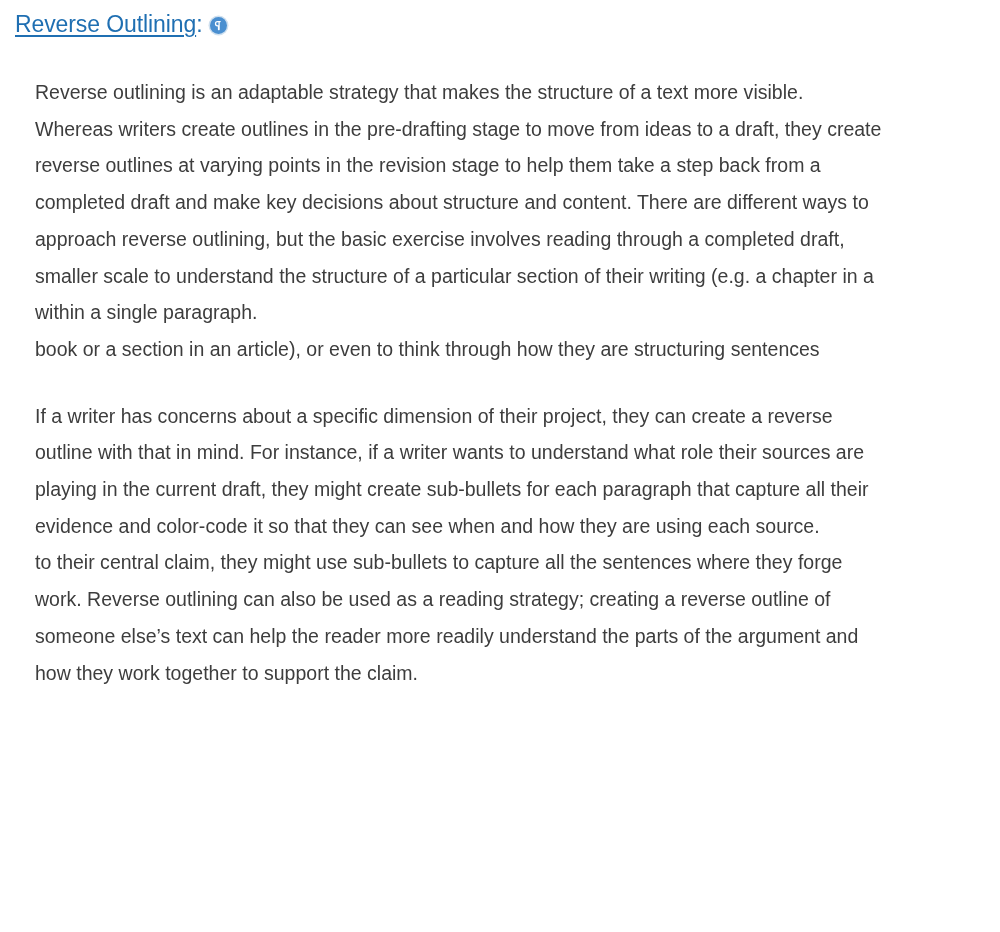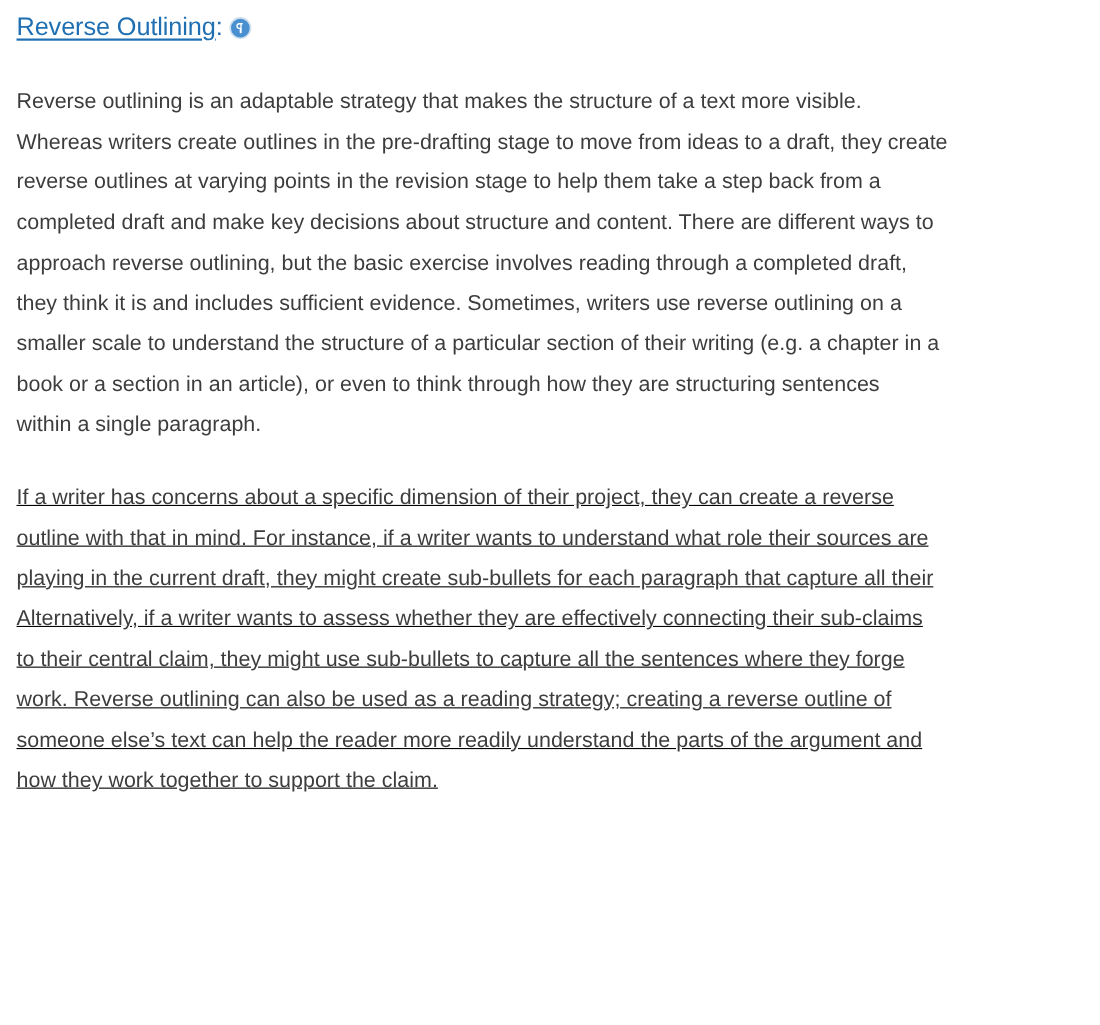--- a/index.html
+++ b/index.html
@@ -78,30 +78,30 @@
     top: 74px;
     width: 975px;
   }
 
   .para {
     margin: 0;
     padding: 0;
   }
   .para + .para {
     margin-top: 30px;
-    text-decoration: underline;
   }
 
   .line {
     display: block;
     font-size: 19.5px;
     line-height: 36.7px;
     color: #3d3d3d;
     letter-spacing: 0.01px;
     white-space: pre;
+    margin-left: 20px;
   }
 </style>
 </head>
 <body>
 
 <div class="page">
 
   <div class="heading-block">
     <a class="heading-link">Reverse Outlining</a>
       <span class="heading-colon">:</span>
@@ -113,31 +113,30 @@
   </div>
 
   <div class="body-copy">
 
     <p class="para">
       <span class="line">Reverse outlining is an adaptable strategy that makes the structure of a text more visible.</span>
       <span class="line">Whereas writers create outlines in the pre-drafting stage to move from ideas to a draft, they create</span>
       <span class="line">reverse outlines at varying points in the revision stage to help them take a step back from a</span>
       <span class="line">completed draft and make key decisions about structure and content. There are different ways to</span>
       <span class="line">approach reverse outlining, but the basic exercise involves reading through a completed draft,</span>
-      <span class="line">they think it is and includes sufficient evidence. Sometimes, writers use reverse outlining on a</span>
       <span class="line">smaller scale to understand the structure of a particular section of their writing (e.g. a chapter in a</span>
+      <span class="line">within a single paragraph.</span>
       <span class="line">book or a section in an article), or even to think through how they are structuring sentences</span>
-      <span class="line">within a single paragraph.</span>
     </p>
 
     <p class="para">
       <span class="line">If a writer has concerns about a specific dimension of their project, they can create a reverse</span>
       <span class="line">outline with that in mind. For instance, if a writer wants to understand what role their sources are</span>
       <span class="line">playing in the current draft, they might create sub-bullets for each paragraph that capture all their</span>
-      <span class="line">Alternatively, if a writer wants to assess whether they are effectively connecting their sub-claims</span>
+      <span class="line">evidence and color-code it so that they can see when and how they are using each source.</span>
       <span class="line">to their central claim, they might use sub-bullets to capture all the sentences where they forge</span>
       <span class="line">work. Reverse outlining can also be used as a reading strategy; creating a reverse outline of</span>
       <span class="line">someone else’s text can help the reader more readily understand the parts of the argument and</span>
       <span class="line">how they work together to support the claim.</span>
     </p>
 
   </div>
 
 </div>
 

